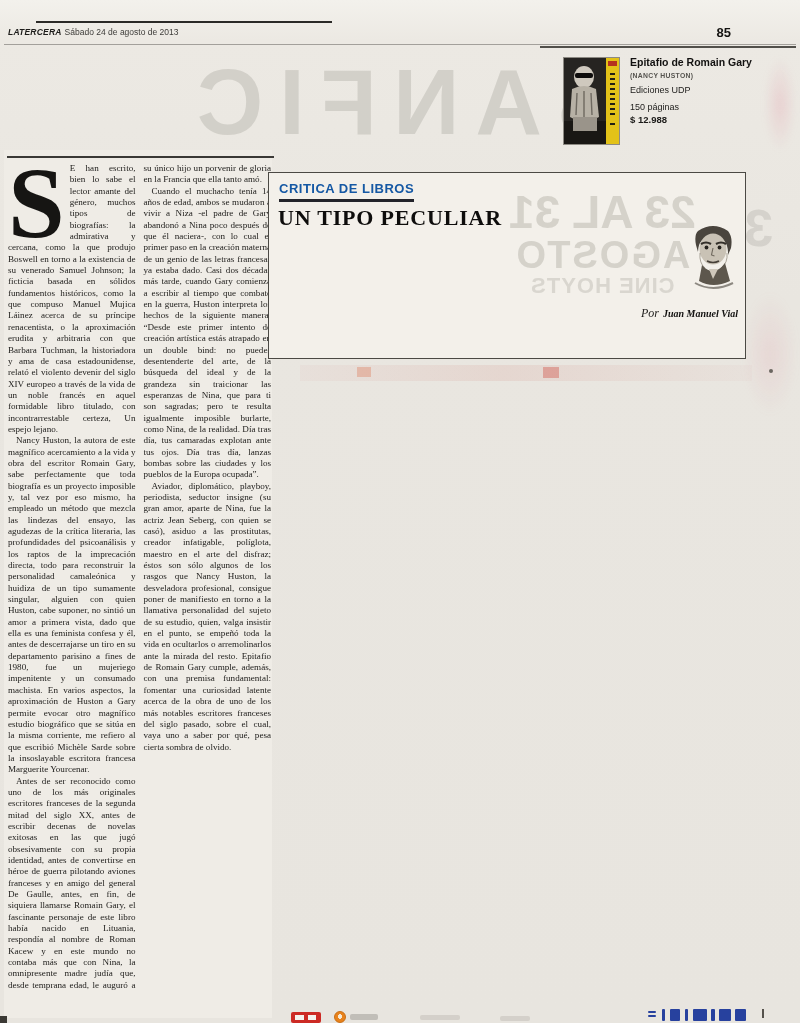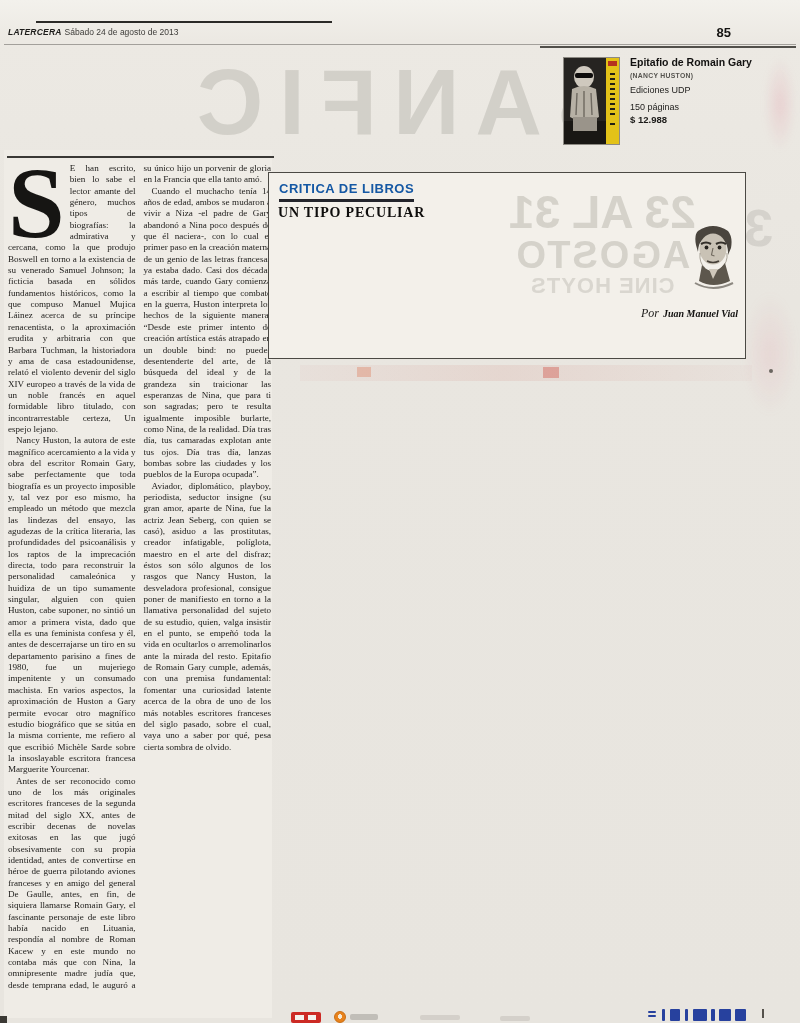--- a/index.html
+++ b/index.html
@@ -58,21 +58,21 @@
   
   .review-box { left:268px; top:172px; width:478px; height:187px; background:#f3f0ea;
                 border:1px solid #4b4944; z-index:2; }
   .review-box .ghost-block { position:absolute; left:240px; top:16px; text-align:center; transform:scaleX(-1);
     font-family:"Liberation Sans",sans-serif; font-weight:bold; color:rgba(168,165,156,0.40); z-index:1; line-height:1.02; }
   .ghost-dates { font-size:46px; }
   .ghost-month { font-size:38px; letter-spacing:2px; }
   .ghost-cinema { font-size:22px; letter-spacing:1px; color:rgba(168,165,156,0.34); }
   .kicker { position:absolute; left:10px; top:8px; font-family:"Liberation Sans",sans-serif; font-weight:bold;
             font-size:13px; letter-spacing:.5px; color:#1558a4; border-bottom:3px solid #23242b; padding-bottom:3px; z-index:3; }
-  .headline { position:absolute; left:9px; top:32px; font-weight:bold; font-size:14px; letter-spacing:.8px; color:#0e0d0c; z-index:3; }
+  .headline { position:absolute; left:9px; top:32px; font-weight:bold; font-size:22px; letter-spacing:.8px; color:#0e0d0c; z-index:3; }
   .standfirst { position:absolute; left:10px; top:100px; width:266px; font-size:12.4px; line-height:16.6px; color:#262421; z-index:3; }
   .portrait { position:absolute; left:416px; top:50px; z-index:3; }
   .byline { position:absolute; right:7px; top:133px; font-style:italic; font-size:12px; color:#232220; z-index:3; }
   .byline b { font-size:10px; margin-left:4px; color:#121110; }
 
   
   .frag-red { left:291px; top:1012px; width:30px; height:11px; background:#cc2a24; border-radius:2px; z-index:3; }
   .frag-red i { position:absolute; background:#f4f2ee; }
   .frag-red .g1 { left:4px; top:3px; width:9px; height:5px; }
   .frag-red .g2 { left:17px; top:3px; width:8px; height:5px; }

